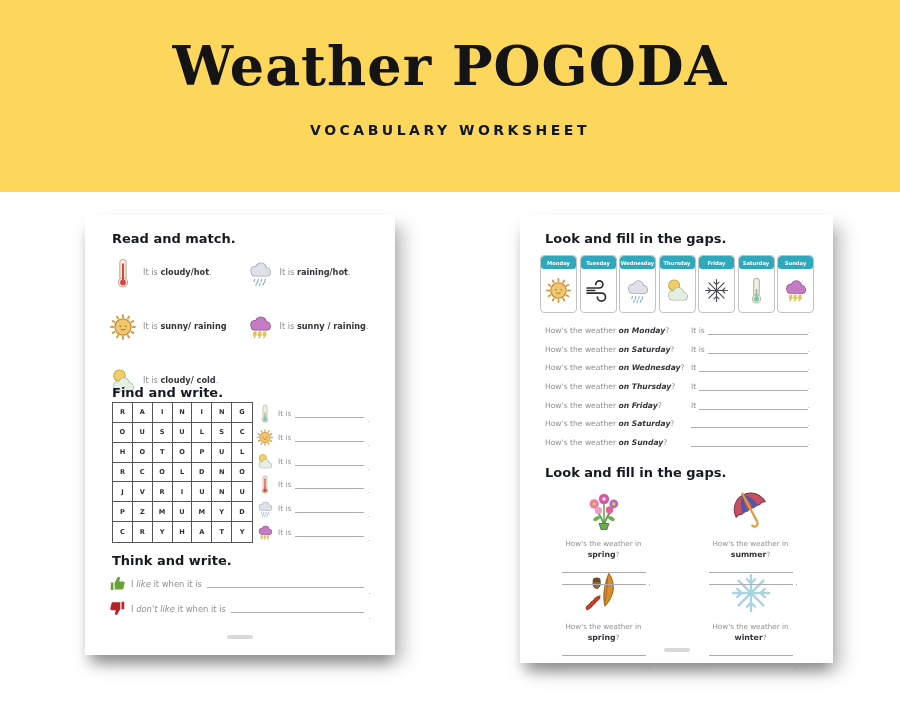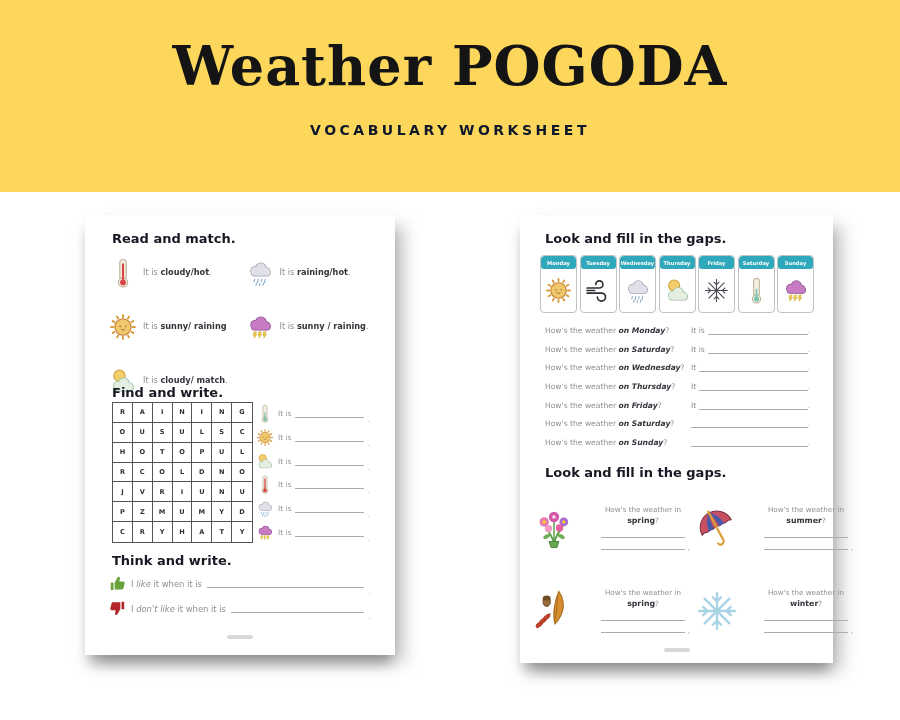--- a/index.html
+++ b/index.html
@@ -99,21 +99,21 @@
   #questions { position:absolute; left:25px; top:106px; width:265px; }
   .q-row { display:flex; align-items:center; height:18.7px; font-size:7.6px; }
   .q-left { width:146px; flex:none; white-space:nowrap; }
   .q-right { flex:1; display:flex; align-items:center; }
   .qa { margin-right:3px; font-size:7.6px; }
   .rp-h2 { left:25px; top:250px; }
   #seasons {
     position:absolute; left:12px; top:273px; width:290px;
     display:grid; grid-template-columns:1fr 1fr; column-gap:4px; row-gap:4px;
   }
-  .season { display:flex; align-items:center; gap:19px; height:79px; }
+  .season { display:flex; align-items:center; gap:7px; height:79px;flex-direction:column; }
   .season-body { width:96px; }
   .s-cap { text-align:center; font-size:7.2px; line-height:1.45; }
   .s-cap b { font-size:7.8px;text-align:center; }
   .s-line { width:84px; border-bottom:1px solid #ABABB2; height:12px; margin:0 auto; position:relative; }
   .s-tick { position:absolute; right:-5px; bottom:-3px; }
 
   .watermark {
     position:absolute; left:50%; transform:translateX(-50%);
     width:26px; height:4px; border-radius:2px; background:#D8D8D8;
   }
@@ -230,21 +230,21 @@
               <rect x="5.6" y="11.5" width="22.6" height="8.4" rx="4.2"></rect>
             </g>
             <g fill="#E4EFE2" transform="translate(0 8)">
               <circle cx="10.5" cy="13.5" r="4.7"></circle>
               <circle cx="17" cy="10.5" r="5.7"></circle>
               <circle cx="23" cy="14.5" r="4.2"></circle>
               <rect x="6.5" y="12.4" width="20.8" height="6.6" rx="3.3"></rect>
             </g>
           </svg>
         </span>
-        <span class="match-text"><span class="muted">It is </span><b>cloudy/ match</b><span class="muted">.</span></span>
+        <span class="match-text"><span class="muted">It is </span><b>cloudy/ cold</b><span class="muted">.</span></span>
       </div>
     </div>
   <div class="section-heading lp-h2">Find and write.</div>
   <div id="word-search-grid">
       <div class="ws-cell">R</div>
       <div class="ws-cell">A</div>
       <div class="ws-cell">I</div>
       <div class="ws-cell">N</div>
       <div class="ws-cell">I</div>
       <div class="ws-cell">N</div>

